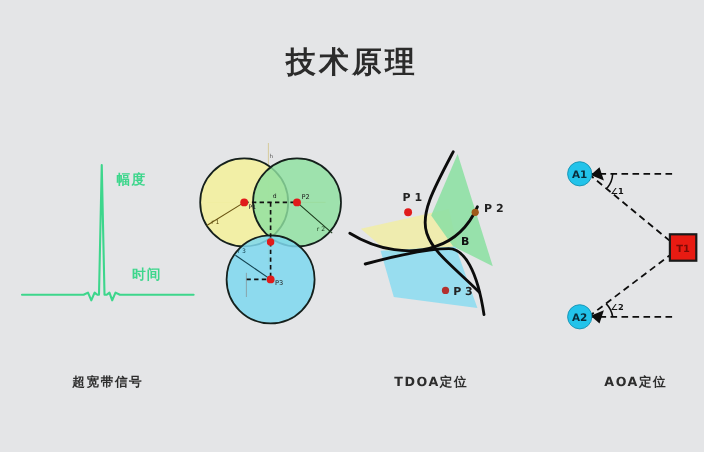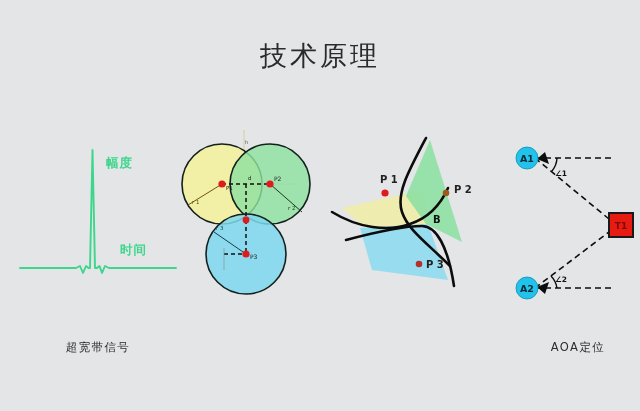--- a/index.html
+++ b/index.html
@@ -7,35 +7,35 @@
     width: 640px; height: 411px;
     overflow: hidden;
     background: #e4e5e7;
     font-family: "DejaVu Sans", "Liberation Sans", sans-serif;
   }
   #page { position: relative; width: 640px; height: 411px; background: #e4e5e7; }
 
   #title {
     position: absolute; top: 38px; left: 0; width: 640px;
     text-align: center;
-    font-size: 27px; font-weight: 400; color: #2b2b2b;
+    font-size: 27px; font-weight: 700; color: #2b2b2b;
     letter-spacing: 3px;
     font-family: "DejaVu Sans", "Liberation Sans", sans-serif;
   }
 
   .panel { position: absolute; top: 120px; height: 245px; }
   .panel-art { position: absolute; top: 0; left: 0; width: 100%; height: 205px; }
   .caption {
     position: absolute; bottom: 10px; left: 0; width: 100%;
-    text-align: center; font-size: 11.5px; font-weight: 400;
+    text-align: center; font-size: 11.5px; font-weight: 700;
     color: #2d2d2d; letter-spacing: 1.4px;
   }
   #panel-uwb  { left: 18px;  width: 160px; }
   #panel-toa  { left: 178px; width: 152px; }
-  #panel-tdoa { left: 330px; width: 152px; }
+  #panel-tdoa { left: 316px; width: 152px; }
   #panel-aoa  { left: 503px; width: 150px; }
 
   svg { display: block; overflow: visible; }
   .lbl { font-family: "DejaVu Sans", "Liberation Sans", sans-serif; }
 </style>
 </head>
 <body>
 
 <div id="page">
 
@@ -109,20 +109,21 @@
 
       <circle cx="55" cy="73" r="3.6" fill="#e01b1b"></circle>
       <circle cx="116" cy="73" r="3.3" fill="#9e5a1a"></circle>
       <circle cx="89" cy="144" r="3.3" fill="#b3302e"></circle>
 
       <text class="lbl" x="50" y="63" font-size="10" font-weight="700" fill="#222">P 1</text>
       <text class="lbl" x="124" y="73" font-size="10" font-weight="700" fill="#222">P 2</text>
       <text class="lbl" x="96" y="148" font-size="10" font-weight="700" fill="#222">P 3</text>
       <text class="lbl" x="103" y="103" font-size="10" font-weight="700" fill="#111">B</text>
     </svg>
+    <div class="caption">TDOA定位</div>
   </div>
 
   <div class="panel" id="panel-aoa">
     <svg class="panel-art" viewBox="0 0 150 205">
 
       <g stroke="#0d0d0d" stroke-width="1.6" stroke-dasharray="6 4" fill="none">
         <line x1="32" y1="38" x2="110" y2="38"></line>
         <line x1="32" y1="168" x2="110" y2="168"></line>
         <line x1="32" y1="38" x2="106" y2="99"></line>
         <line x1="32" y1="168" x2="106" y2="112"></line>

